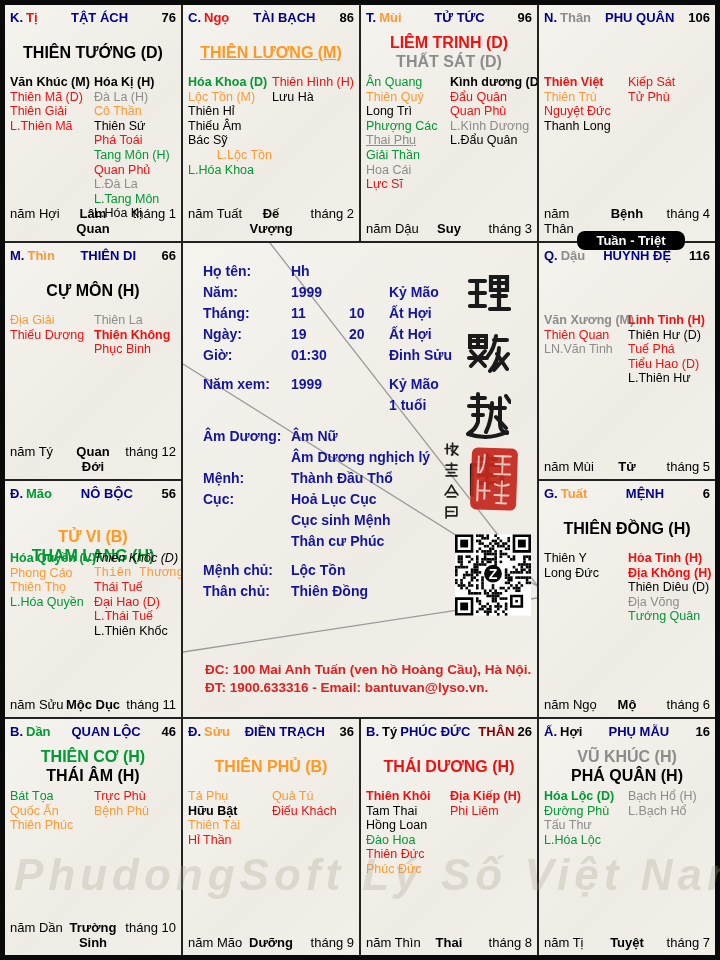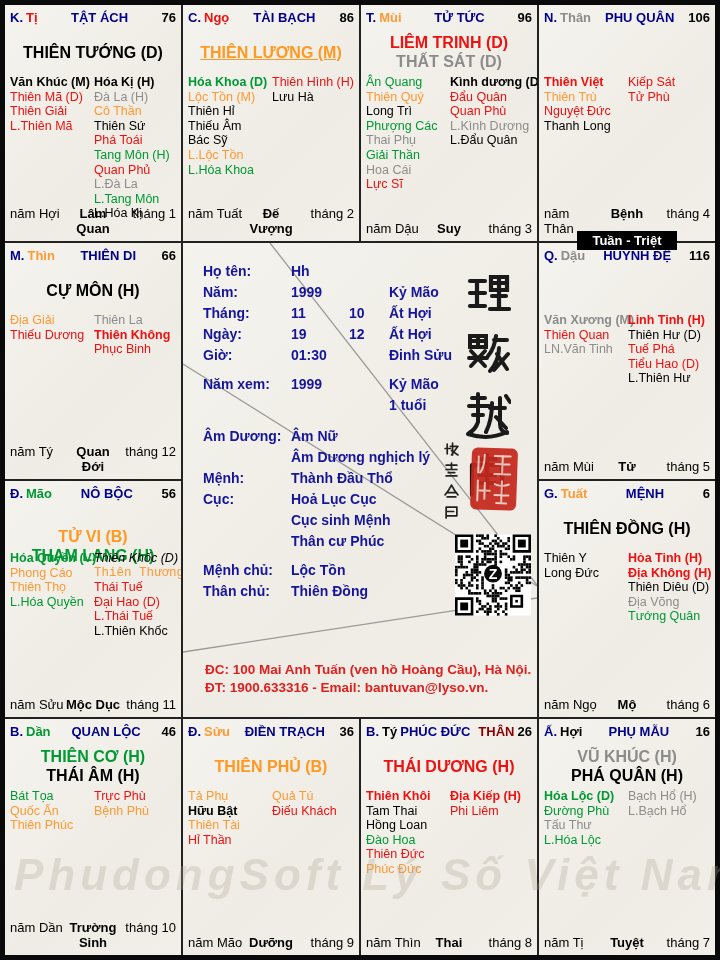--- a/index.html
+++ b/index.html
@@ -18,23 +18,23 @@
   .palace-extra{margin-left:8px;color:#8B0000;}
   .num{color:#000;}
   .main-stars{height:46px;margin-top:4px;display:flex;flex-direction:column;
          justify-content:center;text-align:center;font-weight:bold;
          font-size:16px;line-height:19px;white-space:nowrap;}
   .star-cols{display:flex;padding:0 3px 0 5px;font-size:12.5px;line-height:14.6px;}
   .star-col{width:50%;white-space:nowrap;}
   .cell-footer{position:absolute;left:5px;right:5px;bottom:5px;display:flex;font-size:13px;}
   .f-nam{width:33%;} .f-stage{width:34%;text-align:center;font-weight:bold;}
   .f-thang{width:33%;text-align:right;}
-  .badge{position:absolute;left:577px;top:231px;width:100px;height:19px;z-index:9;
+  .badge{position:absolute;left:577px;top:231px;width:108px;height:19px;z-index:9;
          background:#000;color:#fff;font-weight:bold;font-size:13px;
-         text-align:center;line-height:19px;}
+         text-align:center;line-height:19px;border-radius:8px;}
   
   .lines{position:absolute;left:0;top:0;z-index:1;}
   .info{position:absolute;left:20px;top:20px;width:326px;z-index:3;
         color:#15159B;font-weight:bold;font-size:14px;}
   .irow{display:flex;height:21px;white-space:nowrap;}
   .irow .lbl{width:88px;} .irow .v1{width:58px;} .irow .v2{width:40px;} .irow .v3{flex:1;}
   .contact{position:absolute;left:22px;top:418px;z-index:3;color:#DD2020;
         font-weight:bold;font-size:13.5px;line-height:18px;white-space:nowrap;}
   .calli{position:absolute;left:280px;top:26px;width:52px;z-index:2;}
   .calli svg{display:block;margin:0 0 13px 0;}
@@ -98,21 +98,21 @@
         <div class="main-stars">
           <div style="color: rgb(255, 153, 34); font-weight: bold; text-decoration: underline;">THIÊN LƯƠNG (M)</div>
         </div>
         <div class="star-cols">
           <div class="star-col">
             <div style="color: rgb(0, 153, 51); font-weight: bold;">Hóa Khoa (D)</div>
             <div style="color: rgb(255, 153, 51);">Lộc Tồn (M)</div>
             <div style="color: rgb(0, 0, 0);">Thiên Hỉ</div>
             <div style="color: rgb(0, 0, 0);">Thiếu Âm</div>
             <div style="color: rgb(0, 0, 0);">Bác Sỹ</div>
-            <div style="color: rgb(255, 153, 51);">L.Lộc Tồn</div>
+            <div style="color: rgb(255, 153, 51); text-align: right;">L.Lộc Tồn</div>
             <div style="color: rgb(0, 153, 51);">L.Hóa Khoa</div>
           </div>
           <div class="star-col">
             <div style="color: rgb(238, 17, 17);">Thiên Hình (H)</div>
             <div style="color: rgb(0, 0, 0);">Lưu Hà</div>
           </div>
         </div>
         <footer class="cell-footer">
           <span class="f-nam">năm Tuất</span>
           <span class="f-stage">Đế Vượng</span>
@@ -129,21 +129,21 @@
         <div class="main-stars">
           <div style="color: rgb(238, 17, 17); font-weight: bold;">LIÊM TRINH (D)</div>
           <div style="color: rgb(140, 140, 140); font-weight: bold;">THẤT SÁT (D)</div>
         </div>
         <div class="star-cols">
           <div class="star-col">
             <div style="color: rgb(0, 153, 51);">Ân Quang</div>
             <div style="color: rgb(255, 153, 51);">Thiên Quý</div>
             <div style="color: rgb(0, 0, 0);">Long Trì</div>
             <div style="color: rgb(0, 153, 51);">Phượng Các</div>
-            <div style="color: rgb(140, 140, 140);">Thai Phụ</div>
+            <div style="color: rgb(140, 140, 140); text-decoration: underline;">Thai Phụ</div>
             <div style="color: rgb(0, 153, 51);">Giải Thần</div>
             <div style="color: rgb(140, 140, 140);">Hoa Cái</div>
             <div style="color: rgb(238, 17, 17);">Lực Sĩ</div>
           </div>
           <div class="star-col">
             <div style="color: rgb(0, 0, 0); font-weight: bold;">Kình dương (D)</div>
             <div style="color: rgb(238, 17, 17);">Đẩu Quân</div>
             <div style="color: rgb(238, 17, 17);">Quan Phù</div>
             <div style="color: rgb(140, 140, 140);">L.Kình Dương</div>
             <div style="color: rgb(0, 0, 0);">L.Đẩu Quân</div>
@@ -436,21 +436,21 @@
           </div>
           <div class="irow">
             <span class="lbl">Tháng:</span>
             <span class="v1">11</span>
             <span class="v2">10</span>
             <span class="v3">Ất Hợi</span>
           </div>
           <div class="irow">
             <span class="lbl">Ngày:</span>
             <span class="v1">19</span>
-            <span class="v2">12</span>
+            <span class="v2">20</span>
             <span class="v3">Ất Hợi</span>
           </div>
           <div class="irow">
             <span class="lbl">Giờ:</span>
             <span class="v1">01:30</span>
             <span class="v2"></span>
             <span class="v3">Đinh Sửu</span>
           </div>
           <div style="height: 8px;"></div>
           <div class="irow">

